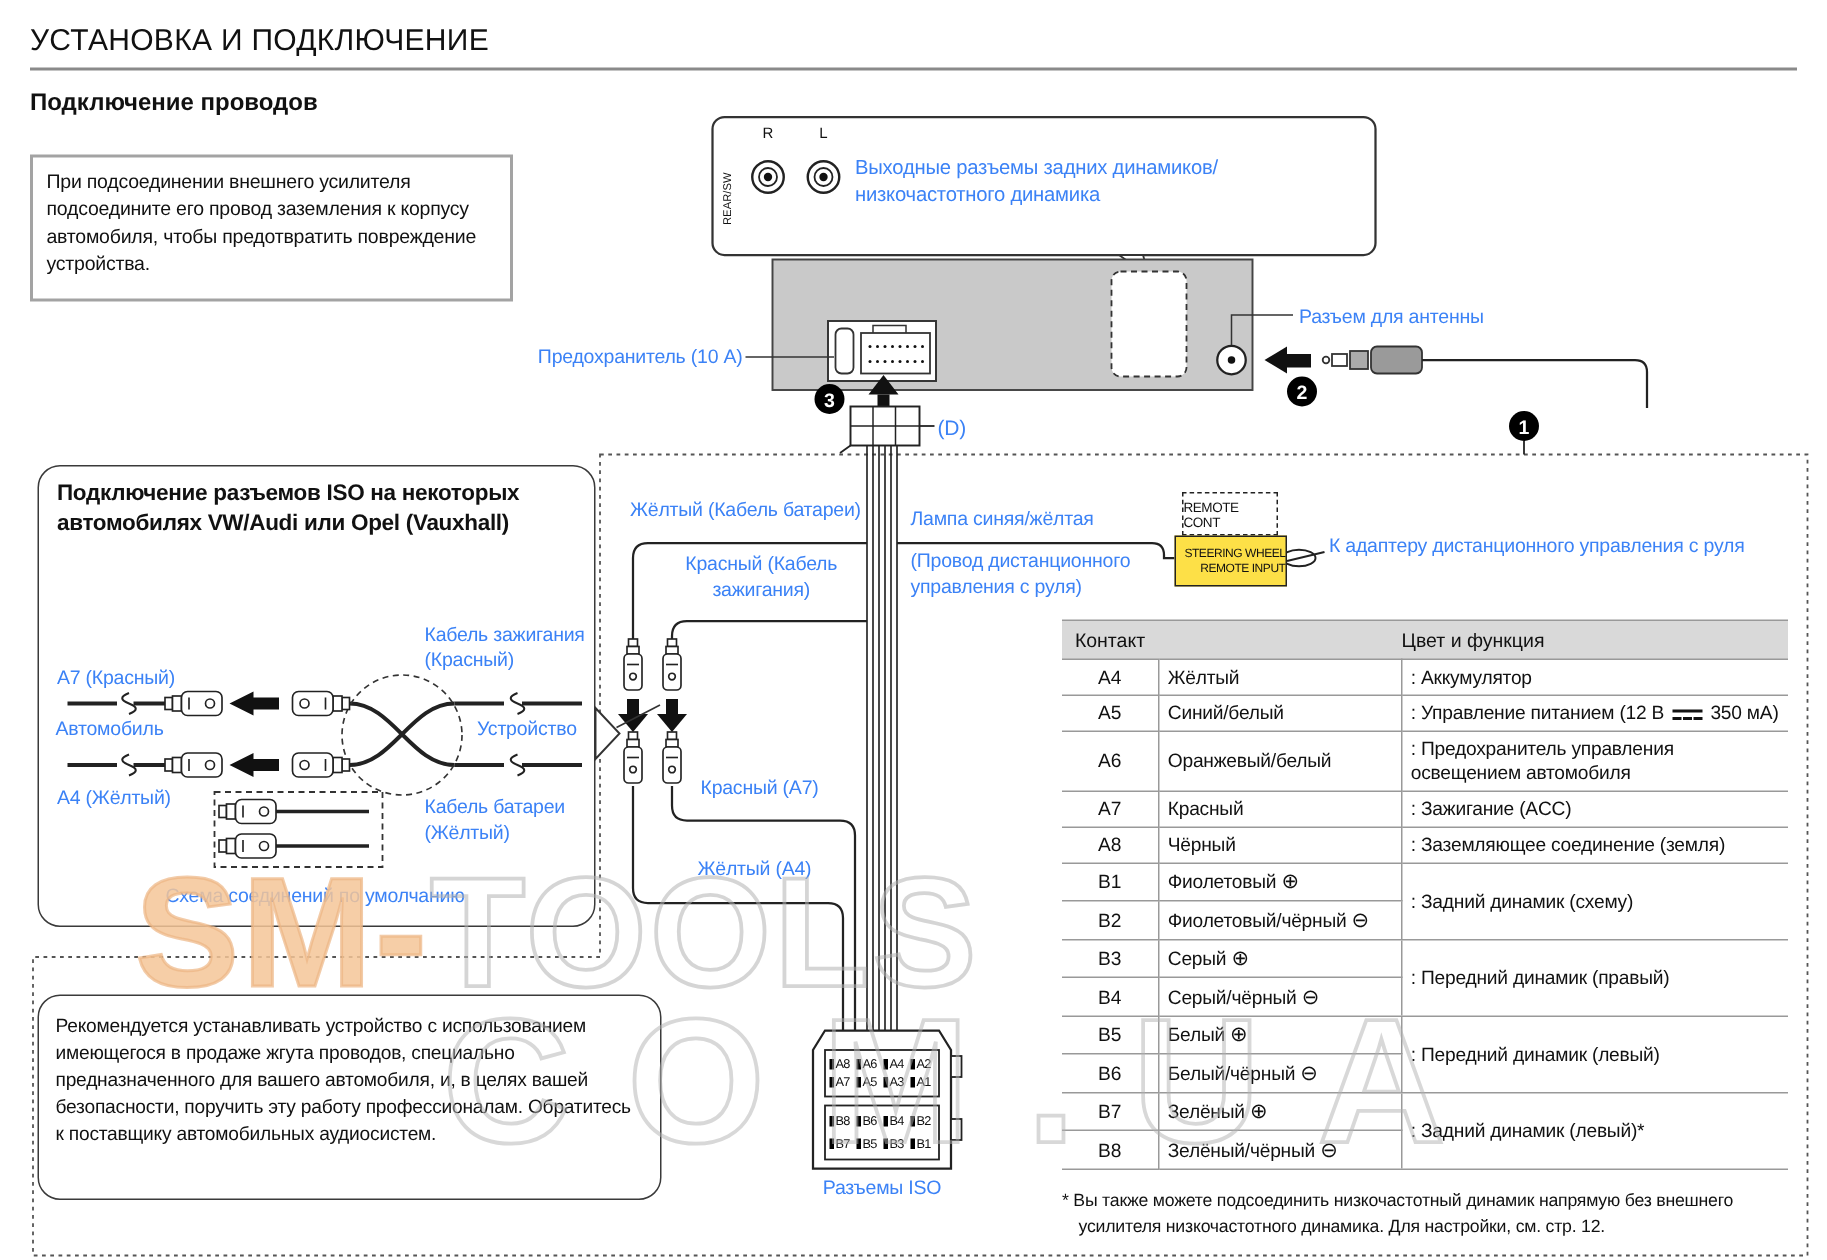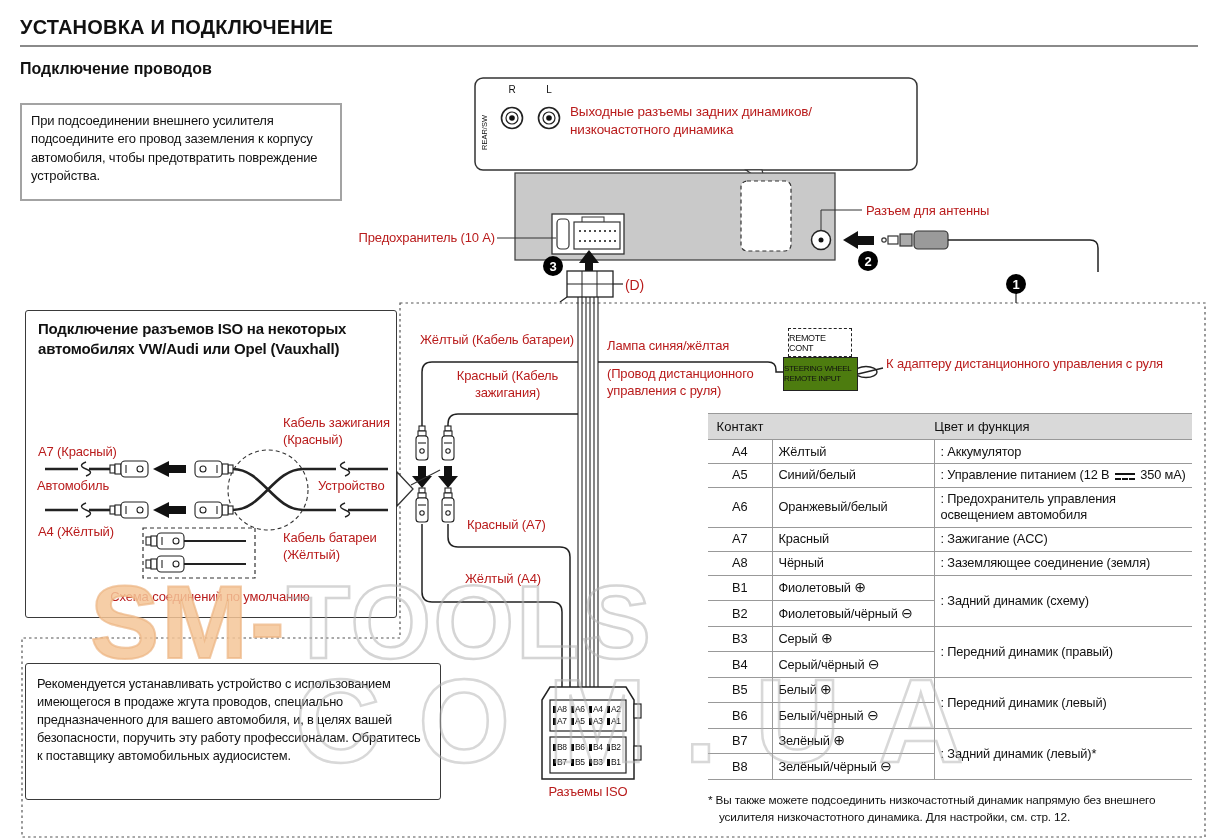--- a/index.html
+++ b/index.html
@@ -1,39 +1,39 @@
 <!DOCTYPE html>
 <html><head>
 <meta charset="utf-8">
 <style>
   *{margin:0;padding:0;box-sizing:border-box}
   html,body{width:1218px;height:840px}
   body{position:relative;font-family:"Liberation Sans",sans-serif;background:#fff;color:#111;overflow:hidden}
-  .lbl{position:absolute;font-size:13px;line-height:1.3;letter-spacing:-0.15px;color:#b91c1c;white-space:nowrap;z-index:3}
+  .lbl{position:absolute;font-size:13px;line-height:1.3;letter-spacing:-0.15px;color:#3b82f6;white-space:nowrap;z-index:3}
   .wrap{white-space:normal}
   
-  .title{position:absolute;left:20px;top:16px;font-size:20px;font-weight:bold;letter-spacing:.2px}
+  .title{position:absolute;left:20px;top:16px;font-size:20px;font-weight:normal;letter-spacing:.2px}
   .rule{position:absolute;left:20px;top:45px;width:1178px;height:2px;background:#8a8a8a}
   .subtitle{position:absolute;left:20px;top:60px;font-size:16px;font-weight:bold}
   
   .note-box{position:absolute;left:20px;top:103px;width:322px;height:98px;border:2px solid #a3a3a3;padding:7px 9px;font-size:13px;line-height:1.42;letter-spacing:-0.15px;z-index:1}
-  .feature-box{position:absolute;border:1.5px solid #3a3a3a;border-radius:3px;background:#fff;z-index:1}
+  .feature-box{position:absolute;border:1.5px solid #3a3a3a;border-radius:15px;background:#fff;z-index:1}
   .iso-vw-box{left:25px;top:310px;width:372px;height:308px}
   .no-iso-box{left:25px;top:663px;width:416px;height:137px;padding:8px 11px}
   .fb-title{font-size:15px;font-weight:bold;line-height:1.32;letter-spacing:-0.2px}
   .fb-body{font-size:12.8px;line-height:1.4;letter-spacing:-0.15px;margin-top:3px}
   .iso-vw-title{position:absolute;left:12px;top:8px;width:345px}
   .iso-vw-body{position:absolute;left:12px;top:56px;width:350px}
   
   svg.layer{position:absolute;left:0;top:0;z-index:2;pointer-events:none}
   
   .badge{position:absolute;width:20px;height:20px;border-radius:50%;background:#000;color:#fff;font-size:13px;font-weight:bold;display:flex;align-items:center;justify-content:center;z-index:4}
   
   .remote-dashed{position:absolute;left:788px;top:328px;width:64px;height:29px;border:1.5px dashed #222;display:flex;align-items:center;justify-content:center;font-size:9px;letter-spacing:-0.3px;background:#fff;z-index:3}
-  .remote-solid{position:absolute;left:783px;top:357px;width:75px;height:34px;border:1.5px solid #222;display:flex;flex-direction:column;align-items:flex-start;justify-content:center;font-size:8px;letter-spacing:-0.3px;line-height:1.3;background:#4d7c0f;z-index:3}
+  .remote-solid{position:absolute;left:783px;top:357px;width:75px;height:34px;border:1.5px solid #222;display:flex;flex-direction:column;align-items:flex-end;justify-content:center;font-size:8px;letter-spacing:-0.3px;line-height:1.3;background:#fde047;z-index:3}
   
   .rearsw{position:absolute;left:480px;top:94px;height:56px;writing-mode:vertical-rl;transform:rotate(180deg);font-size:7.5px;letter-spacing:0;z-index:3}
   .jack-lab{position:absolute;width:14px;text-align:center;font-size:10px;z-index:3}
   
   .pin-row{position:absolute;left:553px;width:72px;display:flex;z-index:3}
   .pin{width:18px;font-size:8.5px;letter-spacing:-0.5px;display:flex;align-items:center}
   .pin::before{content:"";display:inline-block;width:3px;height:7px;background:#000;margin-right:1px}
   
   .pin-table{position:absolute;left:708px;top:413px;width:484px;border-collapse:collapse;font-size:12.8px;z-index:3;border-top:1px solid #999}
   .pin-table th{background:#d9d9d9;font-weight:normal;font-size:13px;padding:5px 4px;border-bottom:1px solid #999;text-align:center}

